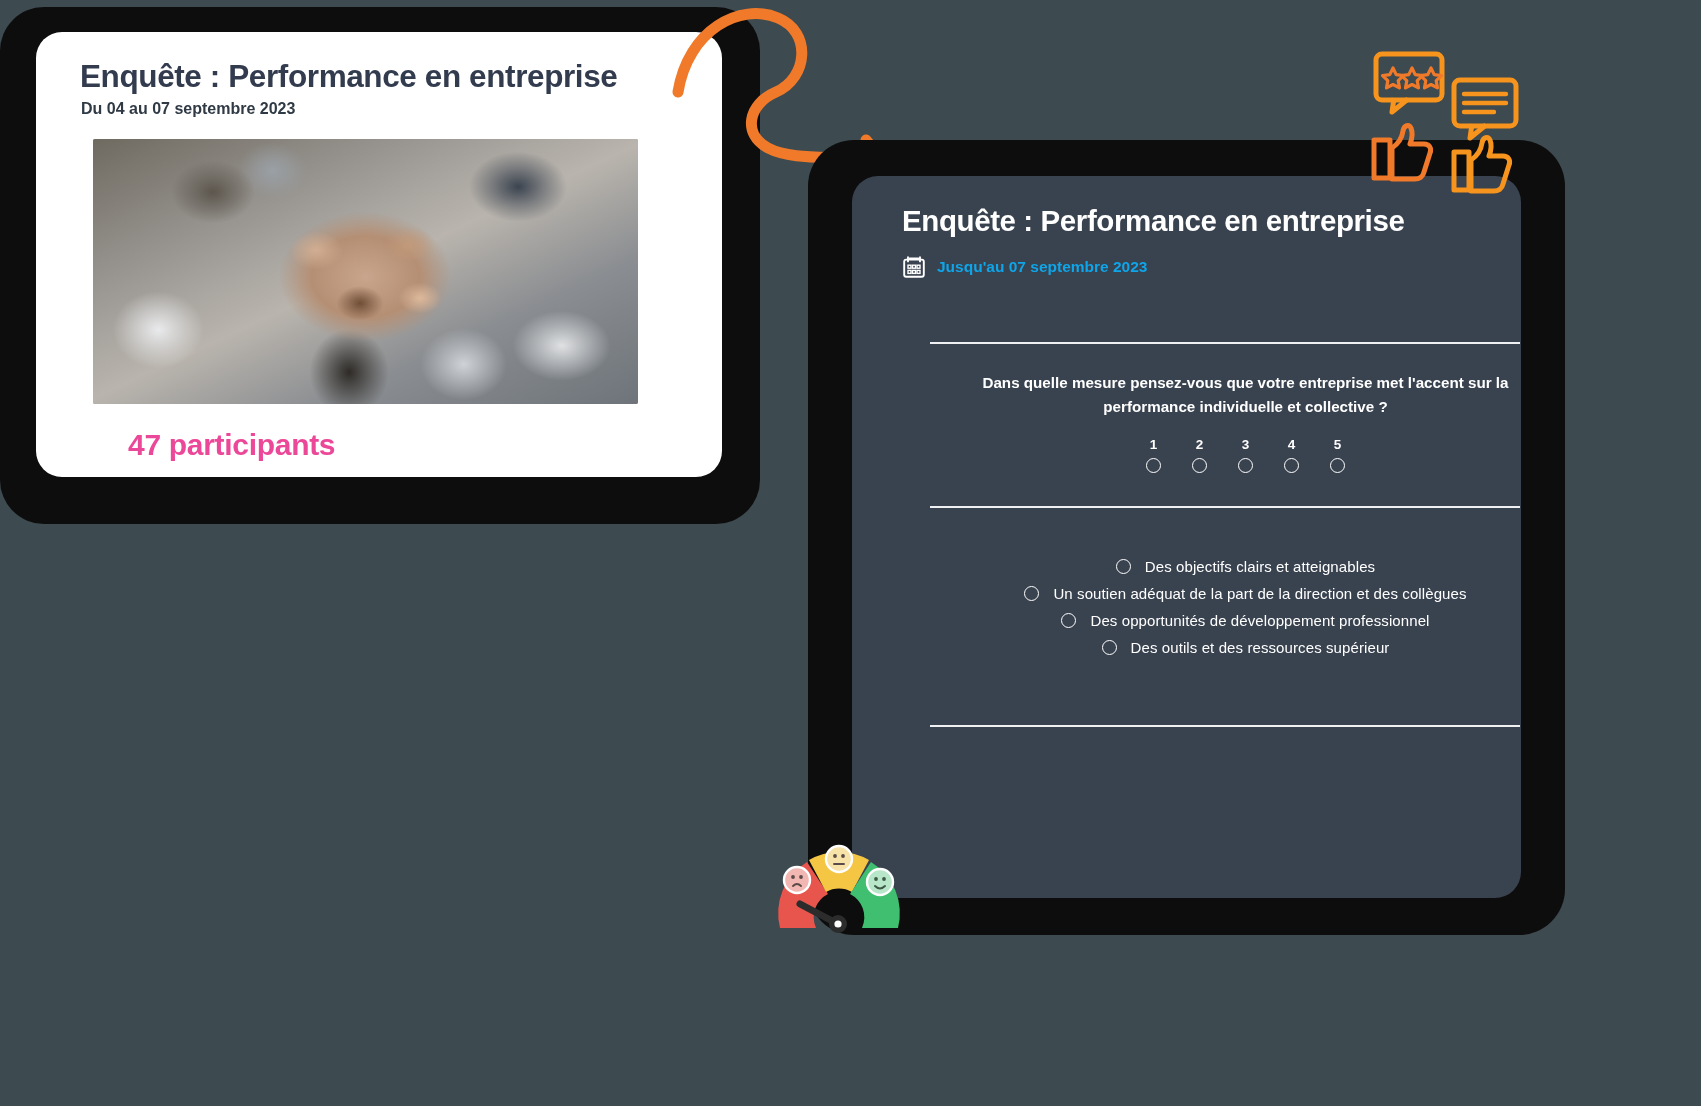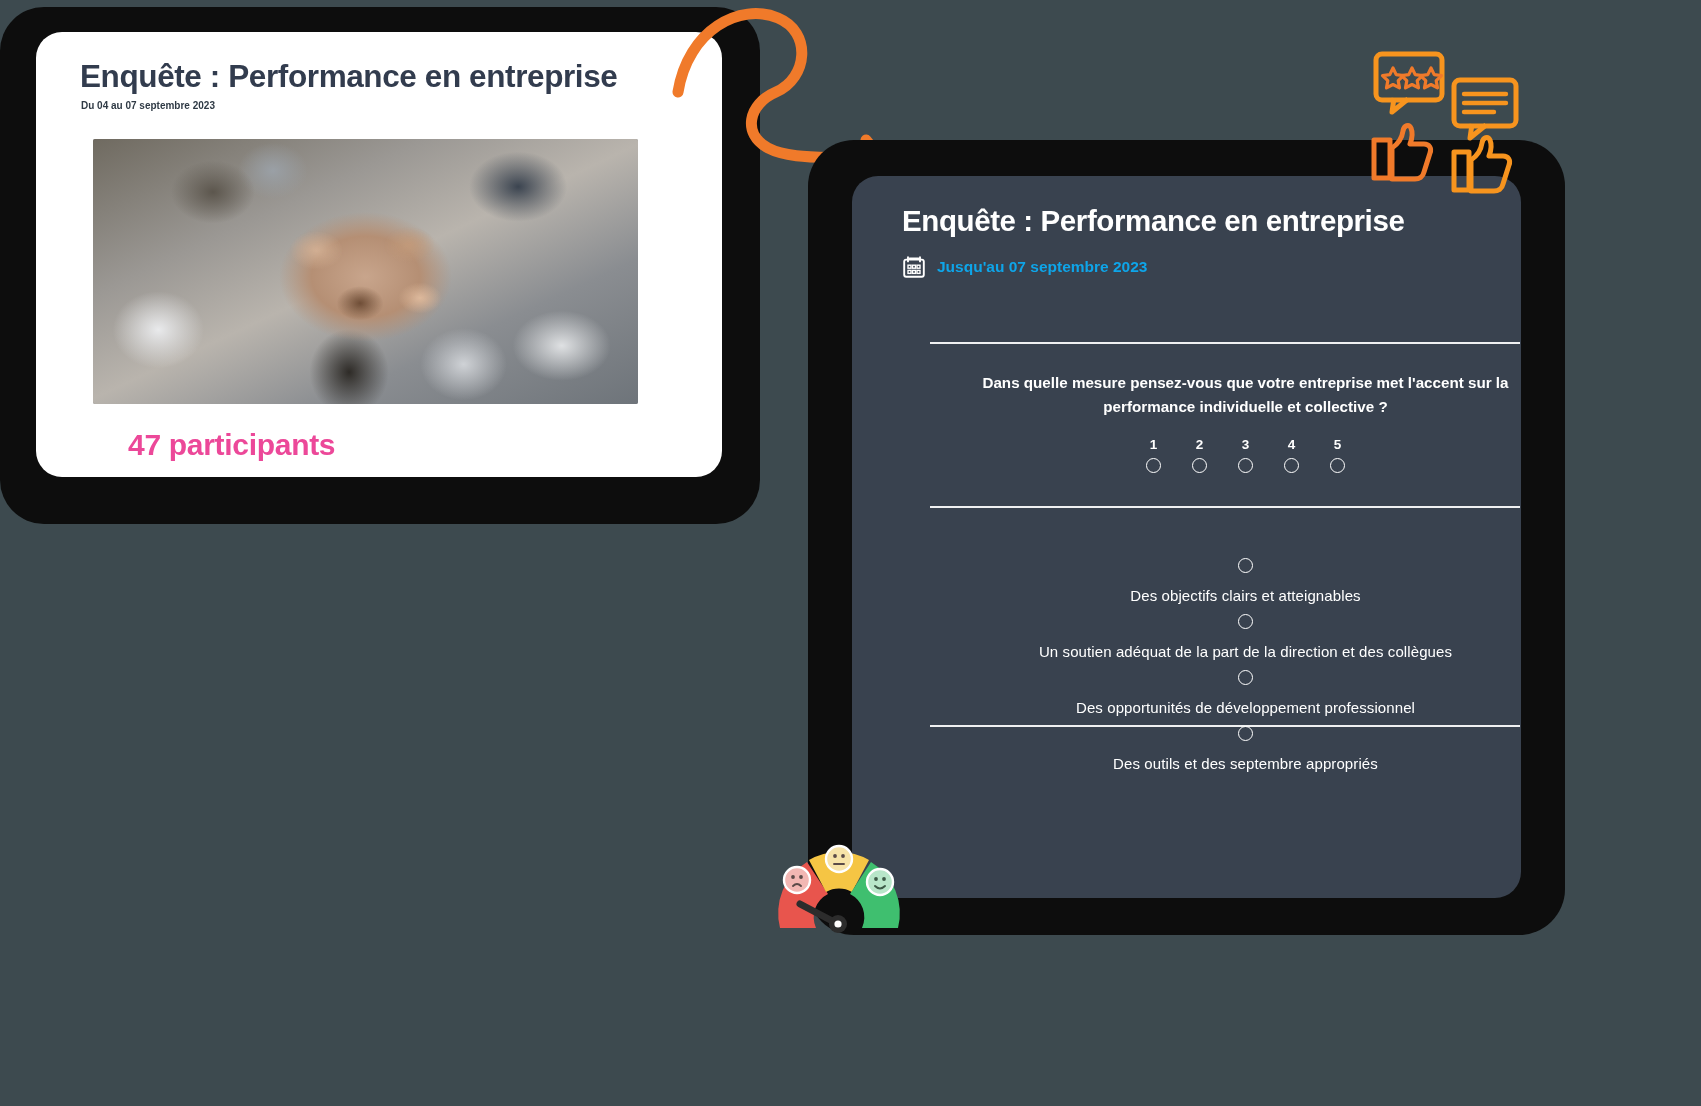--- a/index.html
+++ b/index.html
@@ -25,21 +25,21 @@
     overflow:hidden;
   }
   #left-title{
     position:absolute; left:44px; top:26px;
     width:620px;
     font-size:31.5px; font-weight:bold; letter-spacing:-0.4px;
     color:#323c4e; white-space:nowrap;
   }
   #left-date{
     position:absolute; left:45px; top:68px;
-    font-size:10px; font-weight:bold; color:#2f3a45;
+    font-size:16px; font-weight:bold; color:#2f3a45;
   }
   #left-photo{
     position:absolute; left:57px; top:107px;
     width:545px; height:265px;
     border-radius:2px;
     overflow:hidden;
     background:#8d8f92;
   }
   #left-photo .ph{
     position:absolute; inset:0;
@@ -120,21 +120,21 @@
   }
   .scale .num{ font-size:13.5px; font-weight:bold; color:#ffffff; line-height:1; }
   .radio{
     width:15px; height:15px; border-radius:50%;
     border:1.6px solid #ffffff; background:transparent;
     flex:none;
   }
 
   
   .opts{ margin-top:22px; display:flex; flex-direction:column; gap:10px; align-items:center; }
-  .opt{ display:flex; align-items:center; gap:14px;flex-direction:column; }
+  .opt{ display:flex; align-items:center; gap:14px; }
   .opt .lbl{ font-size:15px; color:#ffffff; font-weight:400; letter-spacing:.1px; }
 
   
   .yesno{ margin-top:24px; display:flex; justify-content:center; gap:44px; }
   .yesno .opt .lbl{ font-size:15px; }
 
   
   #arrow-svg{ position:absolute; left:660px; top:0px; width:280px; height:210px; }
 
   
@@ -225,21 +225,21 @@
         <div class="opt">
           <span class="radio"></span>
           <span class="lbl">Un soutien adéquat de la part de la direction et des collègues</span>
         </div>
         <div class="opt">
           <span class="radio"></span>
           <span class="lbl">Des opportunités de développement professionnel</span>
         </div>
         <div class="opt">
           <span class="radio"></span>
-          <span class="lbl">Des outils et des septembre appropriés</span>
+          <span class="lbl">Des outils et des ressources supérieur</span>
         </div>
       </div>
     </div>
 
     <div class="divider" style="top:549px;"></div>
 
     <div class="q-block" style="top:580px;">
     </div>
 
   </div>

